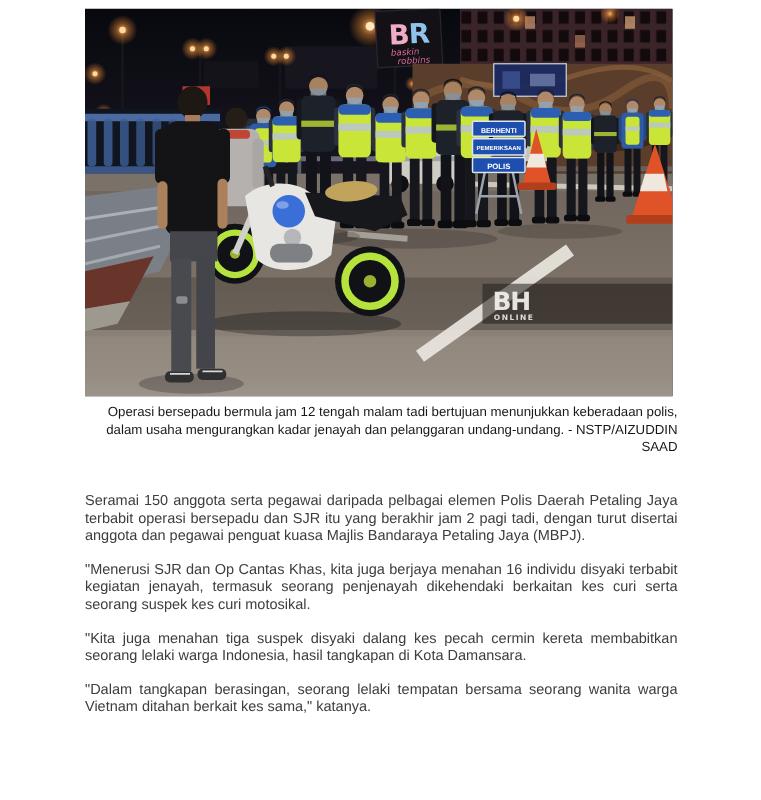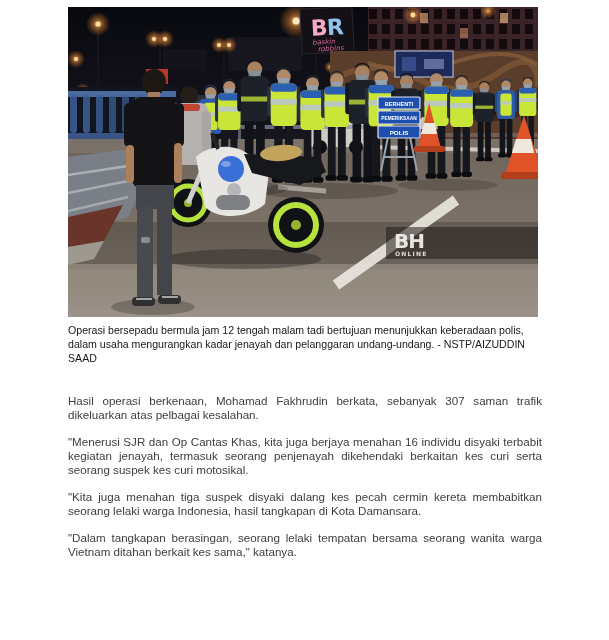--- a/index.html
+++ b/index.html
@@ -3,21 +3,21 @@
 <meta charset="utf-8">
 <style>
   html, body { margin:0; padding:0; overflow:hidden; background:#ffffff; }
   body { width:609px; height:640px; font-family:"Liberation Sans", sans-serif; }
   .page { box-sizing:border-box; width:609px; padding:7px 0 0 68px; }
   figure { margin:0; }
   .photo { width:470px; height:310px; background:#0b0d13; overflow:hidden; }
   .photo svg { display:block; }
   figcaption {
     width:474px; margin-top:6px;
-    font-size:10.6px; line-height:14px; color:#171717;
+    font-size:10.6px; line-height:14px; color:#171717;text-align:right;
   }
   .body-text { margin-top:29px; width:474px; }
   .body-text p {
     margin:0 0 13px 0;
     font-size:11.6px; line-height:14px; color:#3d3d3d;
     text-align:justify;
   }
 </style>
 </head>
 <body>
@@ -316,18 +316,18 @@
           <rect x="90" y="288" width="23" height="9" rx="4" fill="#303032"></rect>
           <line x1="68" y1="292" x2="84" y2="292" stroke="#d8d8d8" stroke-width="1.4"></line>
           <line x1="94" y1="290" x2="110" y2="290" stroke="#d8d8d8" stroke-width="1.4"></line>
         </g>
       </svg>
     </div>
     <figcaption>Operasi bersepadu bermula jam 12 tengah malam tadi bertujuan menunjukkan keberadaan polis, dalam usaha mengurangkan kadar jenayah dan pelanggaran undang-undang. - NSTP/AIZUDDIN SAAD</figcaption>
   </figure>
 
   <div class="body-text">
-    <p>Hasil operasi berkenaan, Mohamad Fakhrudin berkata, sebanyak 307 saman trafik dikeluarkan atas pelbagai kesalahan.</p>
+    <p>Seramai 150 anggota serta pegawai daripada pelbagai elemen Polis Daerah Petaling Jaya terbabit operasi bersepadu dan SJR itu yang berakhir jam 2 pagi tadi, dengan turut disertai anggota dan pegawai penguat kuasa Majlis Bandaraya Petaling Jaya (MBPJ).</p>
     <p>"Menerusi SJR dan Op Cantas Khas, kita juga berjaya menahan 16 individu disyaki terbabit kegiatan jenayah, termasuk seorang penjenayah dikehendaki berkaitan kes curi serta seorang suspek kes curi motosikal.</p>
     <p>"Kita juga menahan tiga suspek disyaki dalang kes pecah cermin kereta membabitkan seorang lelaki warga Indonesia, hasil tangkapan di Kota Damansara.</p>
     <p>"Dalam tangkapan berasingan, seorang lelaki tempatan bersama seorang wanita warga Vietnam ditahan berkait kes sama," katanya.</p>
   </div>
 </div>
 
 </body></html>

